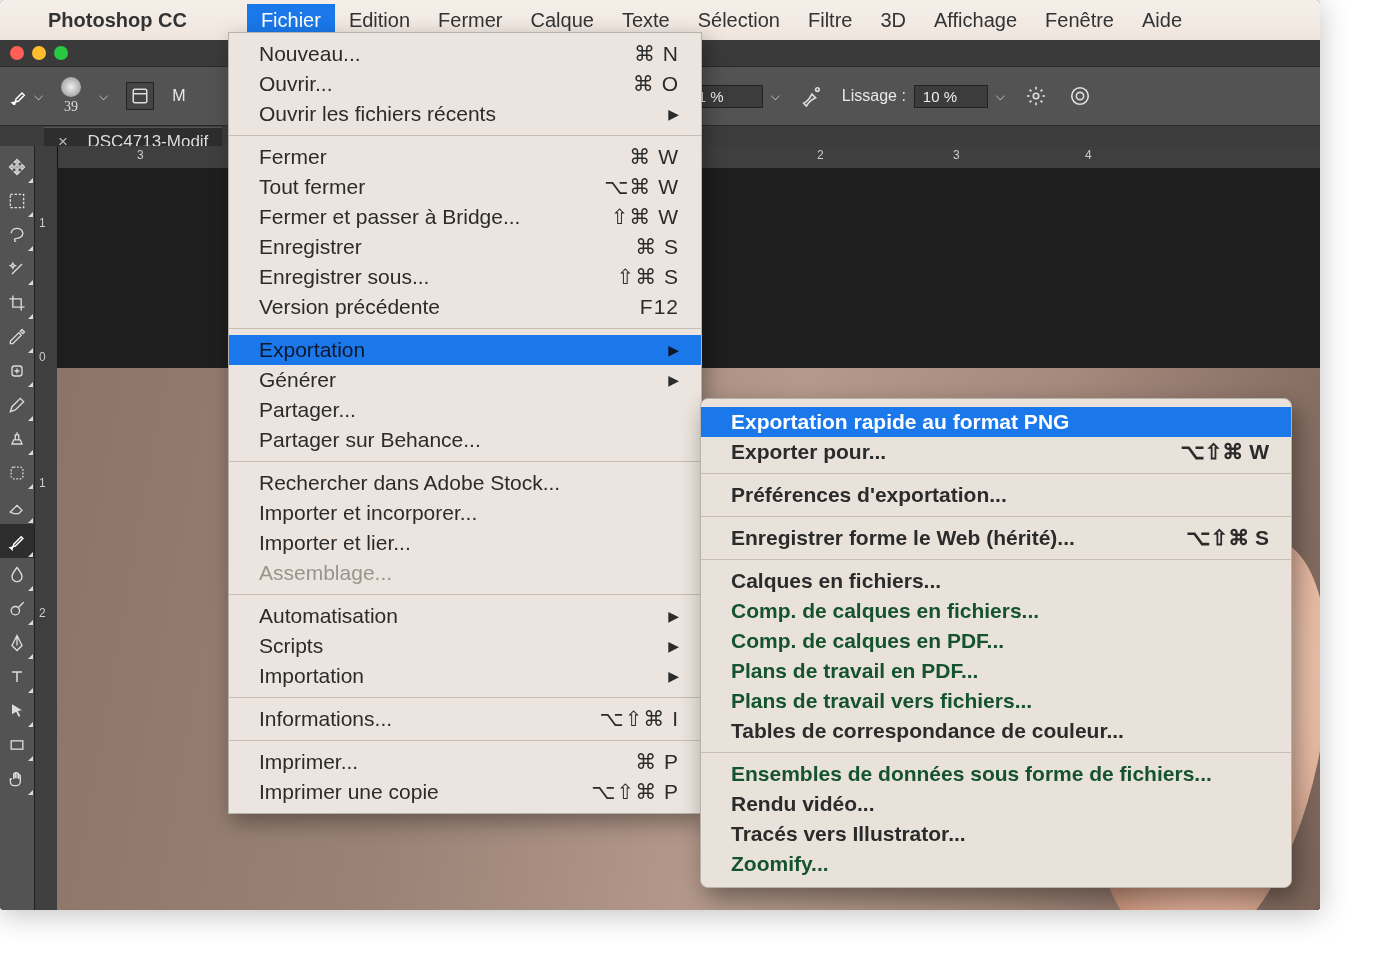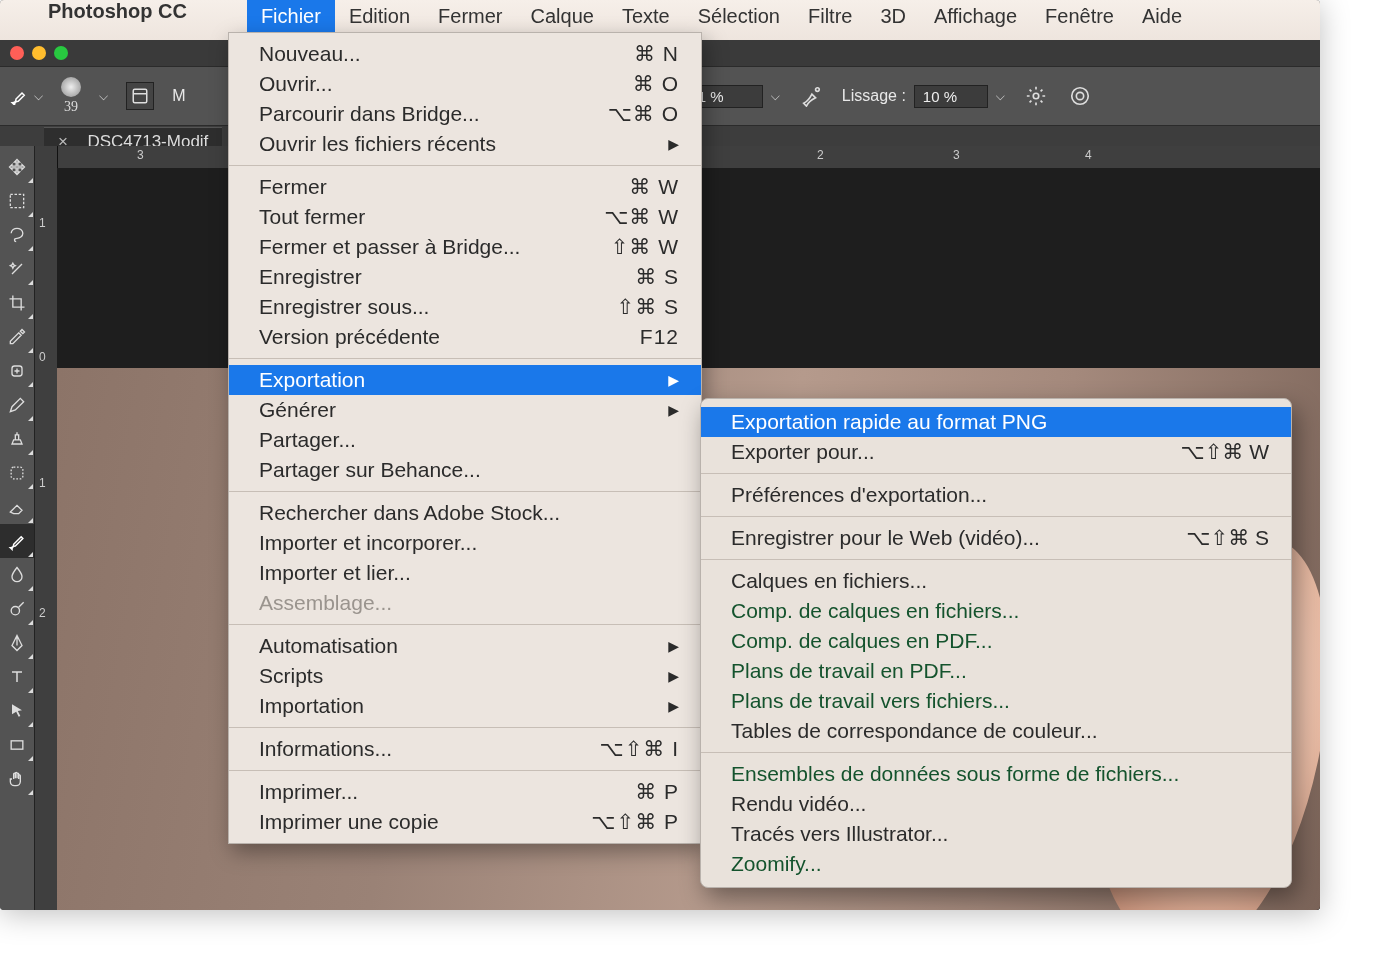--- a/index.html
+++ b/index.html
@@ -1,17 +1,17 @@
 <!DOCTYPE html>
 <html><head>
 <meta charset="utf-8">
 <style>
   html,body{margin:0;padding:0;width:1380px;height:966px;overflow:hidden;font-family:-apple-system,"Helvetica Neue",Arial,sans-serif;background:#ccc;}
   
-  .menubar{height:40px;background:linear-gradient(#f6efe9,#eee5de);display:flex;align-items:flex-start;font-size:20px;color:#333;}
+  .menubar{height:40px;background:linear-gradient(#f6efe9,#eee5de);display:flex;align-items:center;font-size:20px;color:#333;}
   .menubar .apple{width:34px;text-align:center;font-size:20px;}
   .menubar .app-name{font-weight:700;padding:0 14px;}
   .menubar .mitem{padding:0 14px;height:32px;display:flex;align-items:center;cursor:default;}
   .menubar .mitem.active{background:#1a78ea;color:#fff;margin-left:46px;}
   
   .winbar{height:26px;background:#3a3a3a;display:flex;align-items:center;padding-left:10px;}
   .traffic{width:14px;height:14px;border-radius:50%;margin-right:8px;}
   .tl-red{background:#ff5f57;}
   .tl-yel{background:#ffbd2e;}
   .tl-grn{background:#28c940;}
@@ -44,27 +44,27 @@
   .ruler-h{position:absolute;left:22px;top:0;right:0;height:22px;background:#3f3f3f;border-bottom:1px solid #111;color:#ccc;font-size:12px;}
   .ruler-h .tick{position:absolute;top:2px;}
   .ruler-v{position:absolute;left:0;top:0;width:22px;bottom:0;background:#3f3f3f;border-right:1px solid #111;color:#ccc;font-size:12px;}
   .ruler-v .tick{position:absolute;left:4px;}
   .stage{position:absolute;left:22px;top:22px;right:0;bottom:0;background:#1e1e1e;}
   .photo{position:absolute;left:0;top:200px;right:0;bottom:0;background:linear-gradient(100deg,#8c7468 0%,#9a8276 30%,#b59a8c 55%,#a4897c 75%,#7b6459 100%);}
   .photo .face{position:absolute;right:0;bottom:-40px;width:220px;height:420px;background:radial-gradient(ellipse at 60% 40%,#f4d5c4 0%,#e7b9a2 45%,#c68f77 80%);border-radius:50% 40% 40% 50% / 50% 50% 50% 50%;transform:rotate(12deg);}
   
   .mmenu{position:absolute;left:228px;top:32px;width:472px;background:#ece5df;border:1px solid #b9b2ac;box-shadow:4px 8px 20px rgba(0,0,0,.35);font-size:21px;color:#2b2b2b;padding:6px 0;}
   .mmenu .row{display:flex;align-items:center;justify-content:space-between;padding:3px 22px 3px 30px;white-space:nowrap;}
-  .mmenu .row.hl{background:#1a78ea;color:#ffffff;}
+  .mmenu .row.hl{background:#1a78ea;color:#0f172a;}
   .mmenu .row.disabled{color:#9a948e;}
   .mmenu .sep{height:1px;background:#c7beb6;margin:6px 0;}
   .mmenu .sc{font-family:inherit;letter-spacing:1px;}
   .mmenu .ar{font-size:14px;}
   .submenu{position:absolute;left:700px;top:398px;width:590px;background:#e9e2db;border:1px solid #b9b2ac;box-shadow:5px 10px 24px rgba(0,0,0,.4);font-size:21px;color:#2b2b2b;padding:8px 0;border-radius:8px;}
-  .submenu .row{display:flex;align-items:center;justify-content:space-between;padding:3px 22px 3px 30px;white-space:nowrap;}
+  .submenu .row{display:flex;align-items:center;justify-content:space-between;padding:3px 22px 3px 30px;white-space:nowrap;font-weight:bold;}
   .submenu .row.hl{background:#1a78ea;color:#fff;}
   .submenu .row.disabled{color:#14532d;}
   .submenu .sep{height:1px;background:#c7beb6;margin:6px 0;}
   
   .page-bg{position:absolute;inset:0;background:#fff;}
   .shot{position:absolute;left:0;top:0;width:1320px;height:910px;box-shadow:0 4px 30px rgba(0,0,0,.25);background:#535353;border-radius:4px;overflow:hidden;}
 </style>
 </head>
 <body>
 
@@ -301,24 +301,20 @@
   <div class="mmenu" id="file-menu">
         <div class="row">
           <span>Nouveau...</span>
           <span class="sc">⌘ N</span>
         </div>
         <div class="row">
           <span>Ouvrir...</span>
           <span class="sc">⌘ O</span>
         </div>
         <div class="row">
-          <span>Parcourir dans Bridge...</span>
-          <span class="sc">⌥⌘ O</span>
-        </div>
-        <div class="row">
           <span>Ouvrir les fichiers récents</span>
           <span class="ar">▶</span>
         </div>
         <div class="sep"></div>
         <div class="row">
           <span>Fermer</span>
           <span class="sc">⌘ W</span>
         </div>
         <div class="row">
           <span>Tout fermer</span>
@@ -412,21 +408,21 @@
           <span>Exporter pour...</span>
           <span class="sc">⌥⇧⌘ W</span>
         </div>
         <div class="sep"></div>
         <div class="row">
           <span>Préférences d'exportation...</span>
           <span></span>
         </div>
         <div class="sep"></div>
         <div class="row">
-          <span>Enregistrer pour le Web (vidéo)...</span>
+          <span>Enregistrer forme le Web (hérité)...</span>
           <span class="sc">⌥⇧⌘ S</span>
         </div>
         <div class="sep"></div>
         <div class="row">
           <span>Calques en fichiers...</span>
           <span></span>
         </div>
         <div class="row disabled">
           <span>Comp. de calques en fichiers...</span>
           <span></span>

